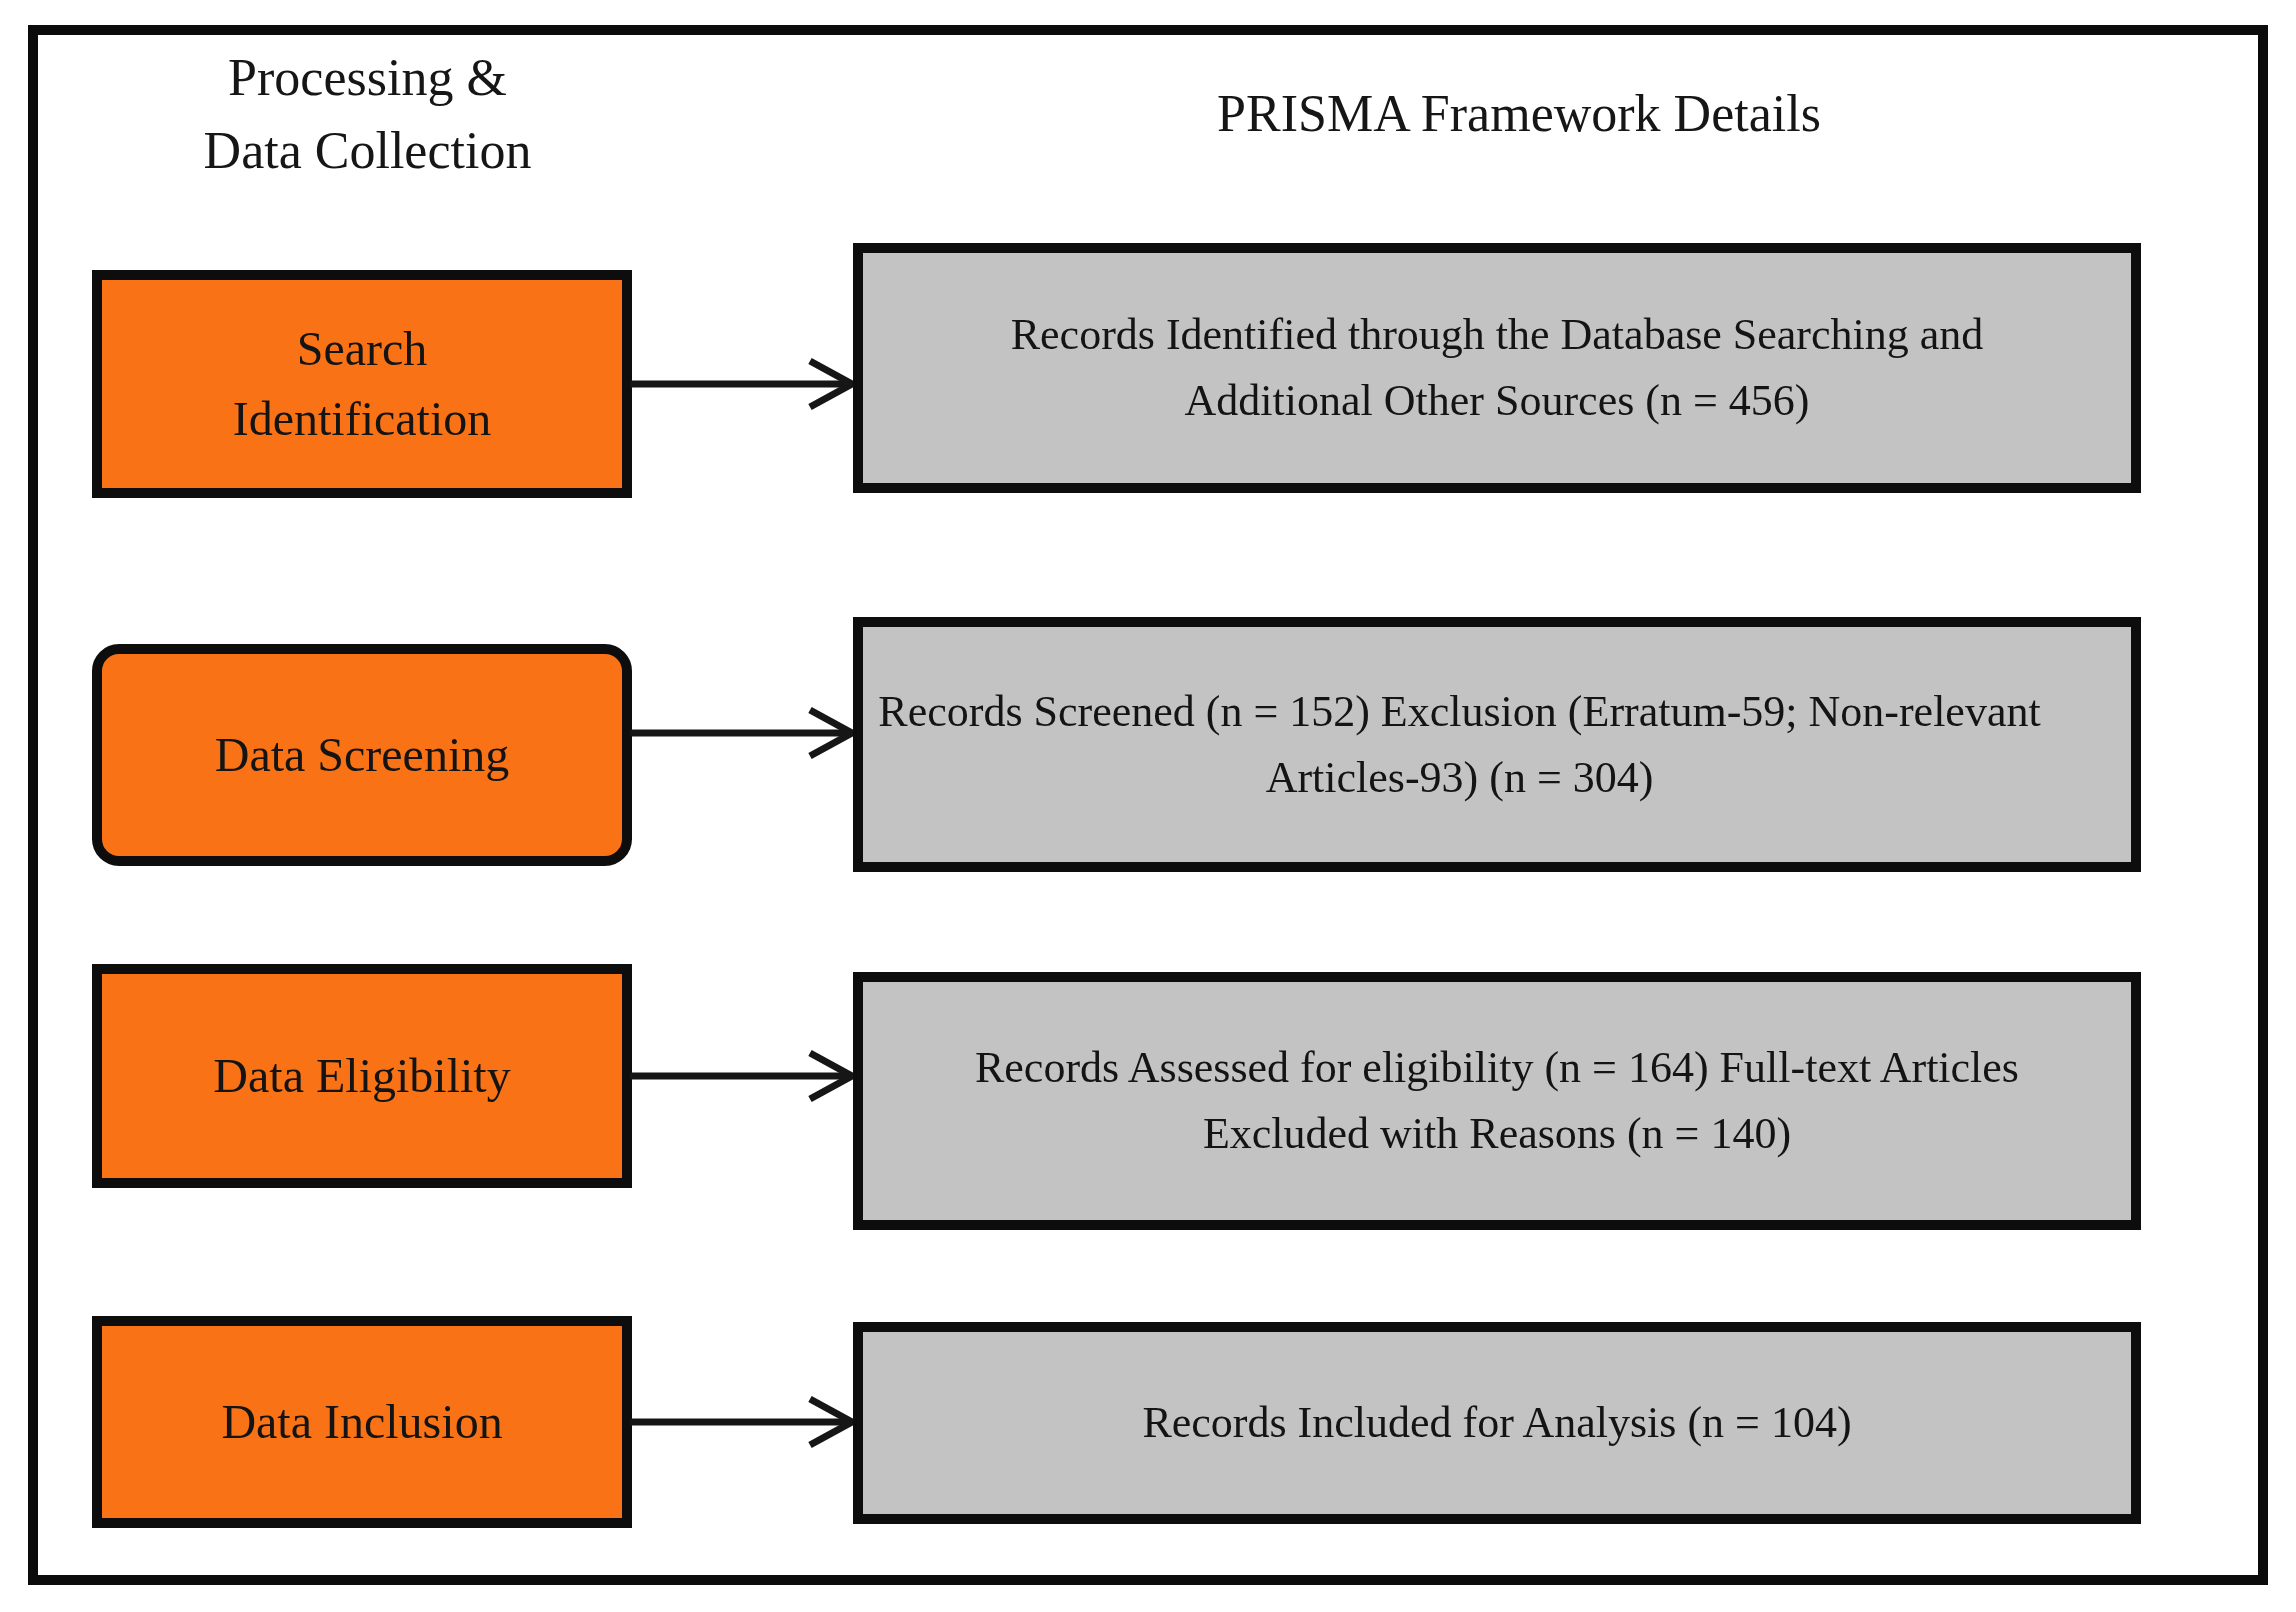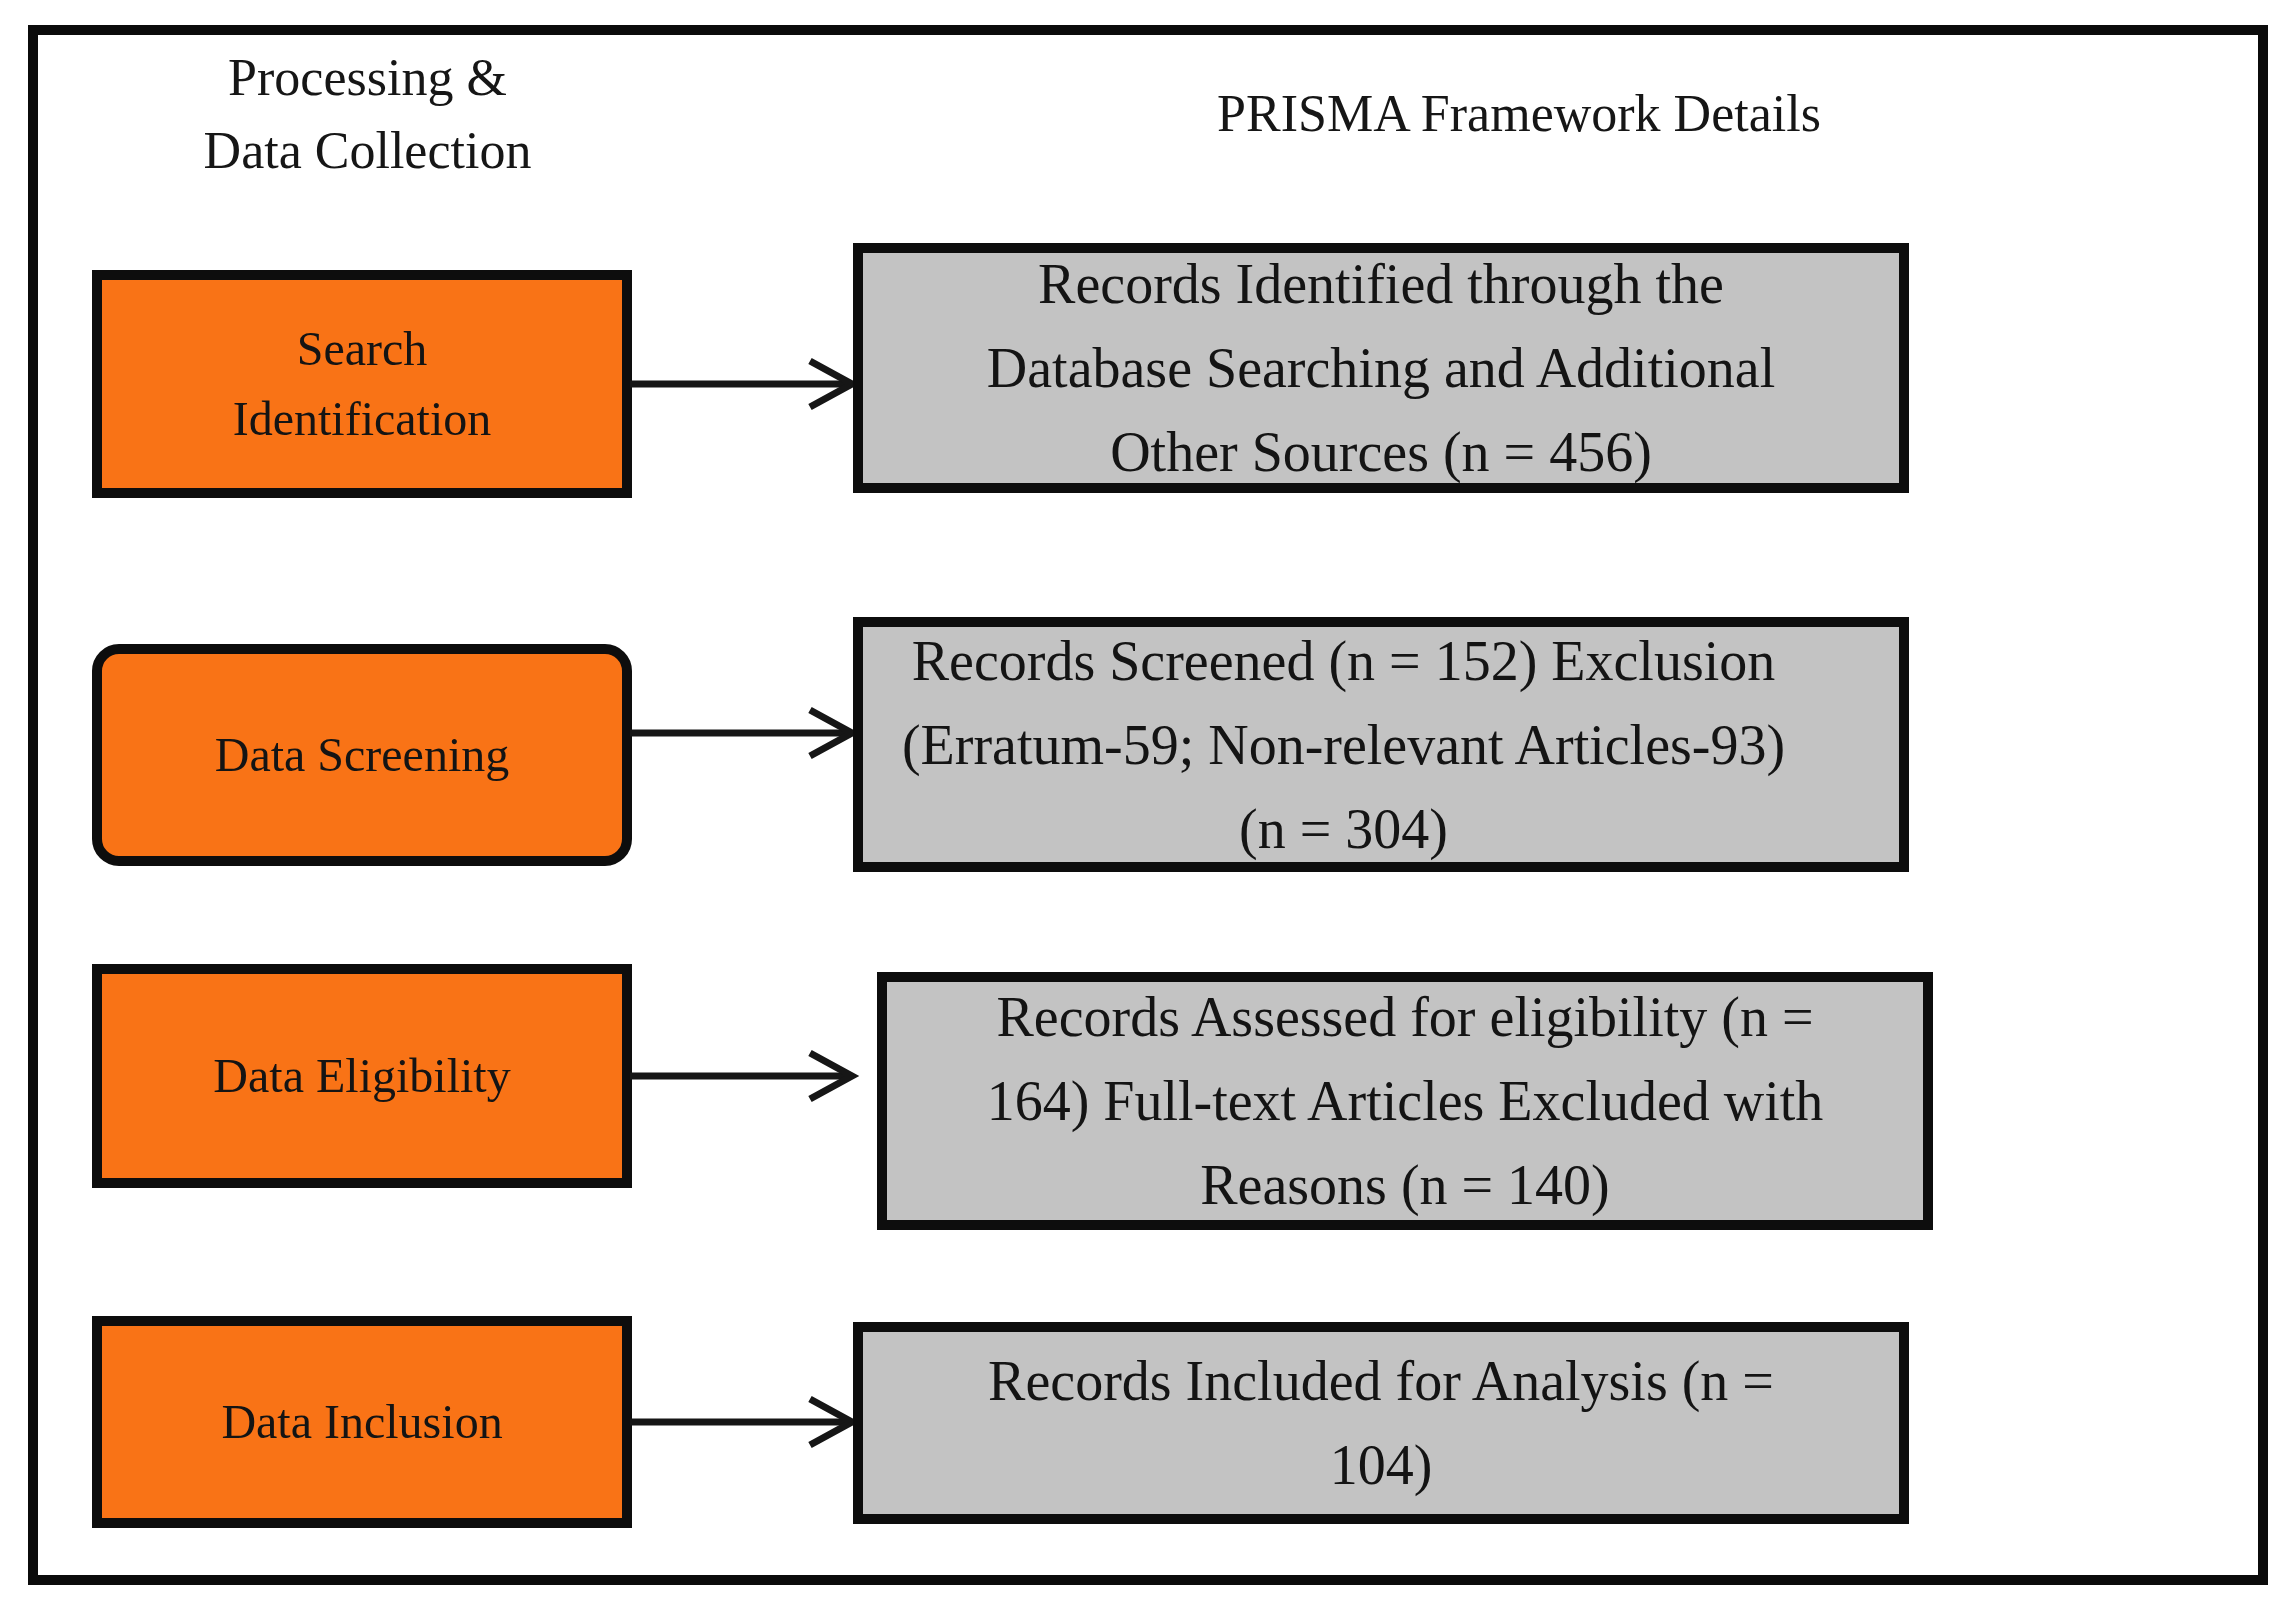--- a/index.html
+++ b/index.html
@@ -56,29 +56,29 @@
     justify-content: center;
     text-align: center;
     font-size: 48px;
     line-height: 1.45;
     padding: 0 85px;
     color: #141414;
   }
   .detail-box {
     position: absolute;
     left: 853px;
-    width: 1056px;
+    width: 1288px;
     background: #c3c3c3;
     border: 10px solid #0d0d0d;
     box-sizing: border-box;
     display: flex;
     align-items: center;
     justify-content: center;
     text-align: center;
-    font-size: 56px;
+    font-size: 44px;
     line-height: 1.5;
     padding: 0 90px;
     color: #141414;
   }
   .arrow {
     position: absolute;
     left: 628px;
     width: 232px;
     height: 64px;
   }
@@ -88,21 +88,21 @@
     height: 100%;
   }
   
   .r1.stage-box  { top: 270px;  height: 228px; }
   .r1.detail-box { top: 243px;  height: 250px; }
   .r1.arrow      { top: 352px; }
   .r2.stage-box  { top: 644px;  height: 222px; border-radius: 27px; }
   .r2.detail-box { top: 617px;  height: 255px; padding-left: 15px; }
   .r2.arrow      { top: 701px; }
   .r3.stage-box  { top: 964px;  height: 224px; }
-  .r3.detail-box { top: 972px;  height: 258px; margin-left: 24px; }
+  .r3.detail-box { top: 972px;  height: 258px; }
   .r3.arrow      { top: 1044px; }
   .r4.stage-box  { top: 1316px; height: 212px; }
   .r4.detail-box { top: 1322px; height: 202px; }
   .r4.arrow      { top: 1390px; }
 </style>
 </head>
 <body>
 
 <div class="canvas">
   <div class="frame"></div>

